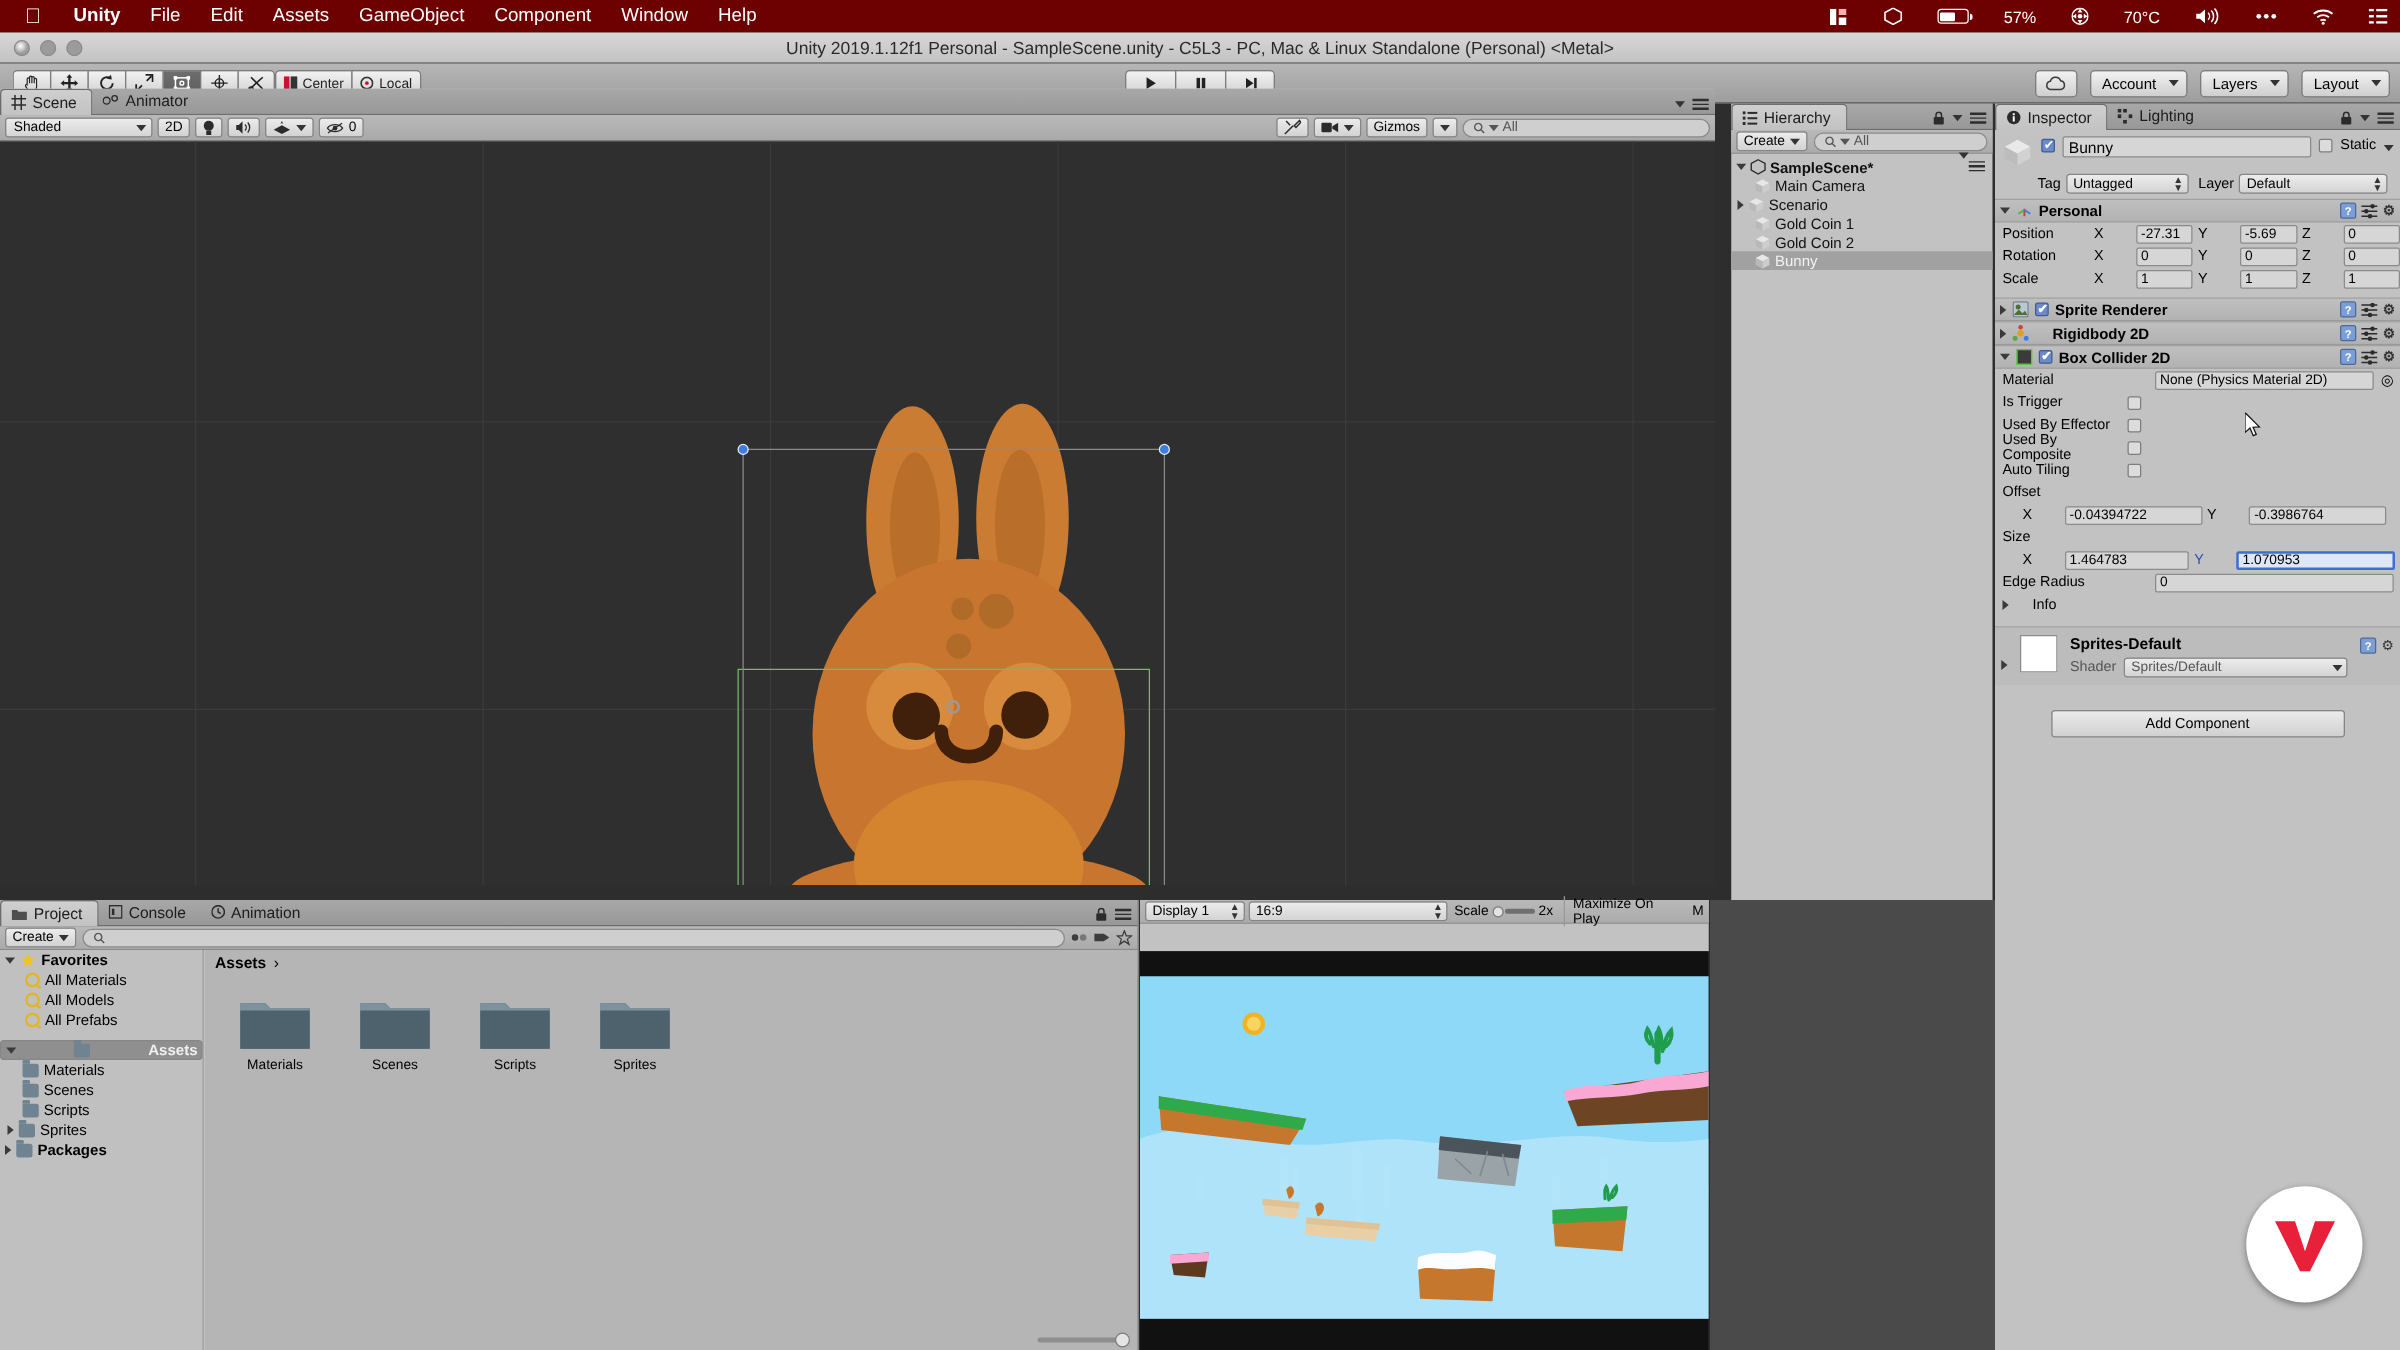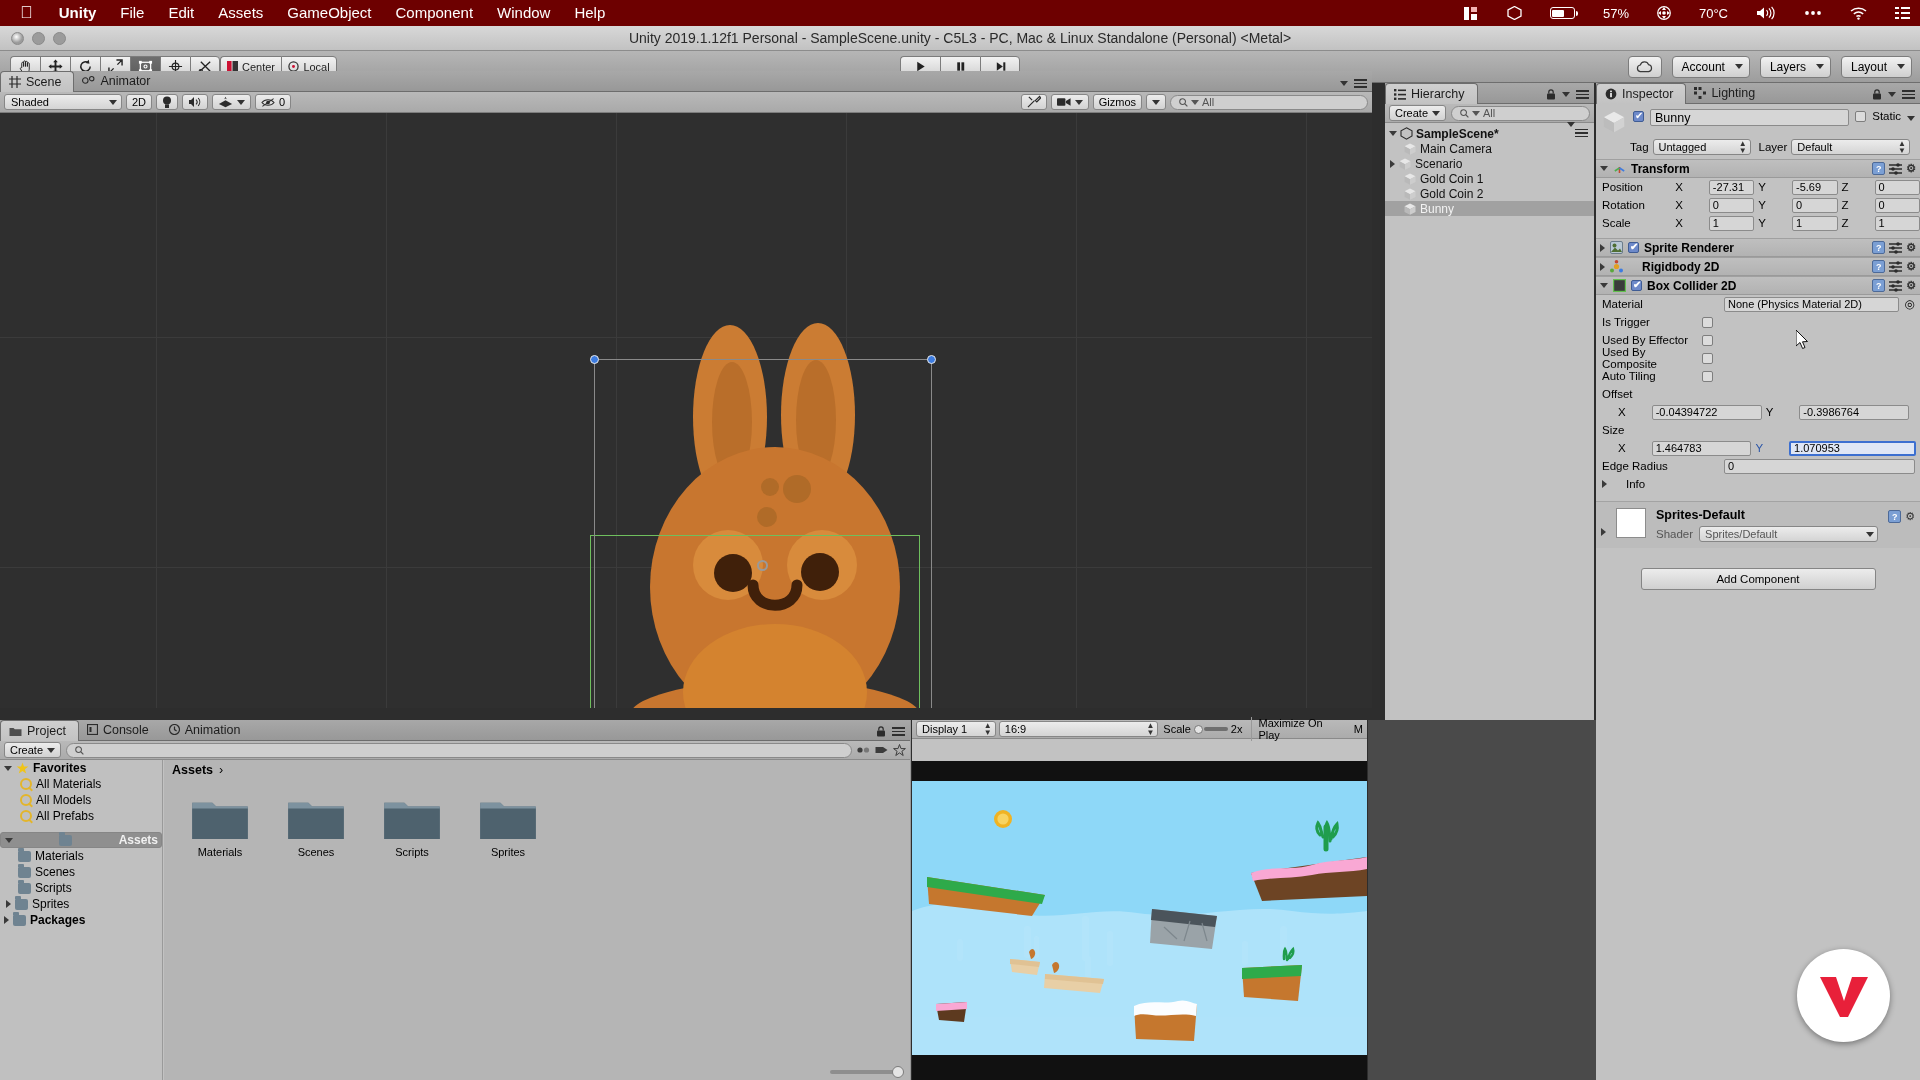--- a/index.html
+++ b/index.html
@@ -697,21 +697,21 @@
       </div>
     </div>
 
     <div class="comp-head">
       <span class="arrow down"></span>
       <svg width="13" height="13" viewBox="0 0 13 13">
           <path d="M6.5 11 L6.5 5" stroke="#c5472e" stroke-width="1.6"></path>
           <path d="M6.5 6 L1.8 9" stroke="#4fae4f" stroke-width="1.6"></path>
           <path d="M6.5 6 L11.2 9" stroke="#3d7ce0" stroke-width="1.6"></path>
         </svg>
-      <span>Transform</span>
+      <span>Personal</span>
       <span class="comp-icons">
         <span class="bookicon">?</span>
         <svg width="13" height="12" viewBox="0 0 13 12">
             <path d="M0 2 H13 M0 6 H13 M0 10 H13" stroke="#2b2b2b" stroke-width="1.3"></path>
             <circle cx="9" cy="2" r="1.8" fill="#2b2b2b"></circle>
             <circle cx="4" cy="6" r="1.8" fill="#2b2b2b"></circle>
             <circle cx="7" cy="10" r="1.8" fill="#2b2b2b"></circle>
           </svg>
         <span class="gear">⚙</span>
       </span>

